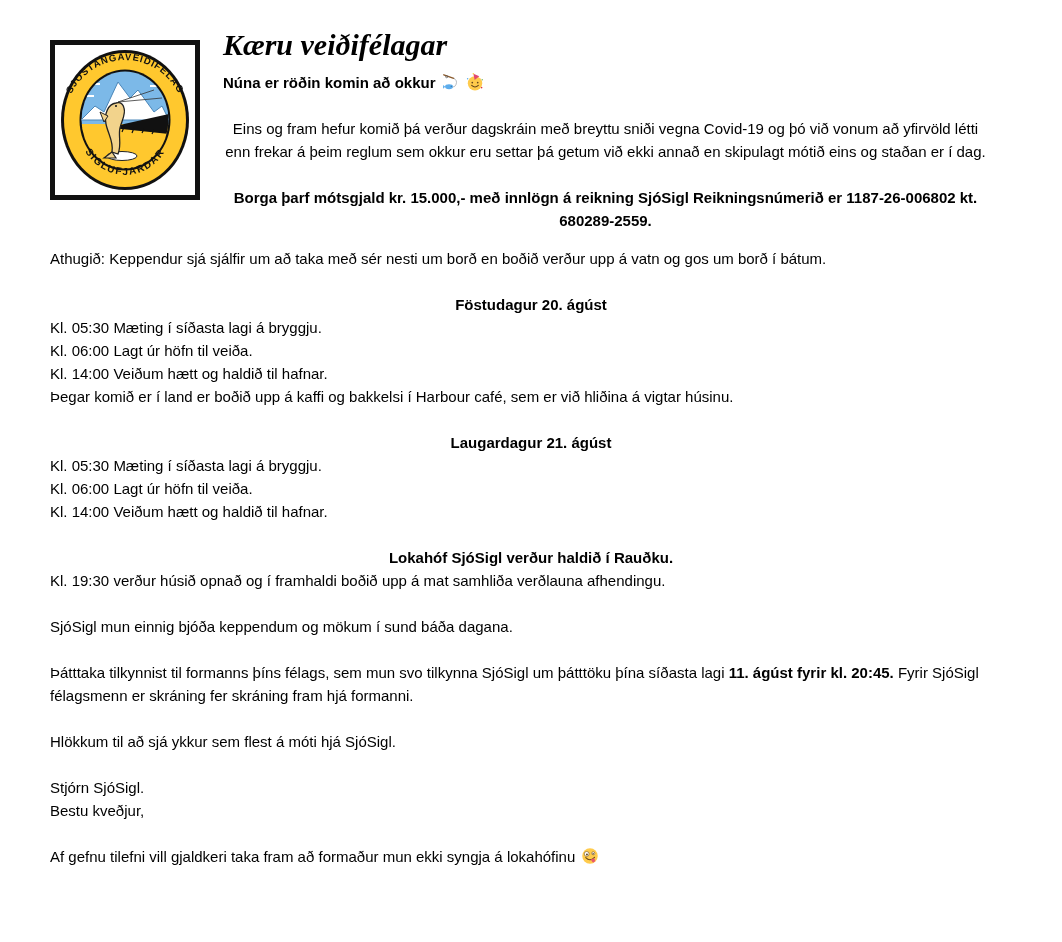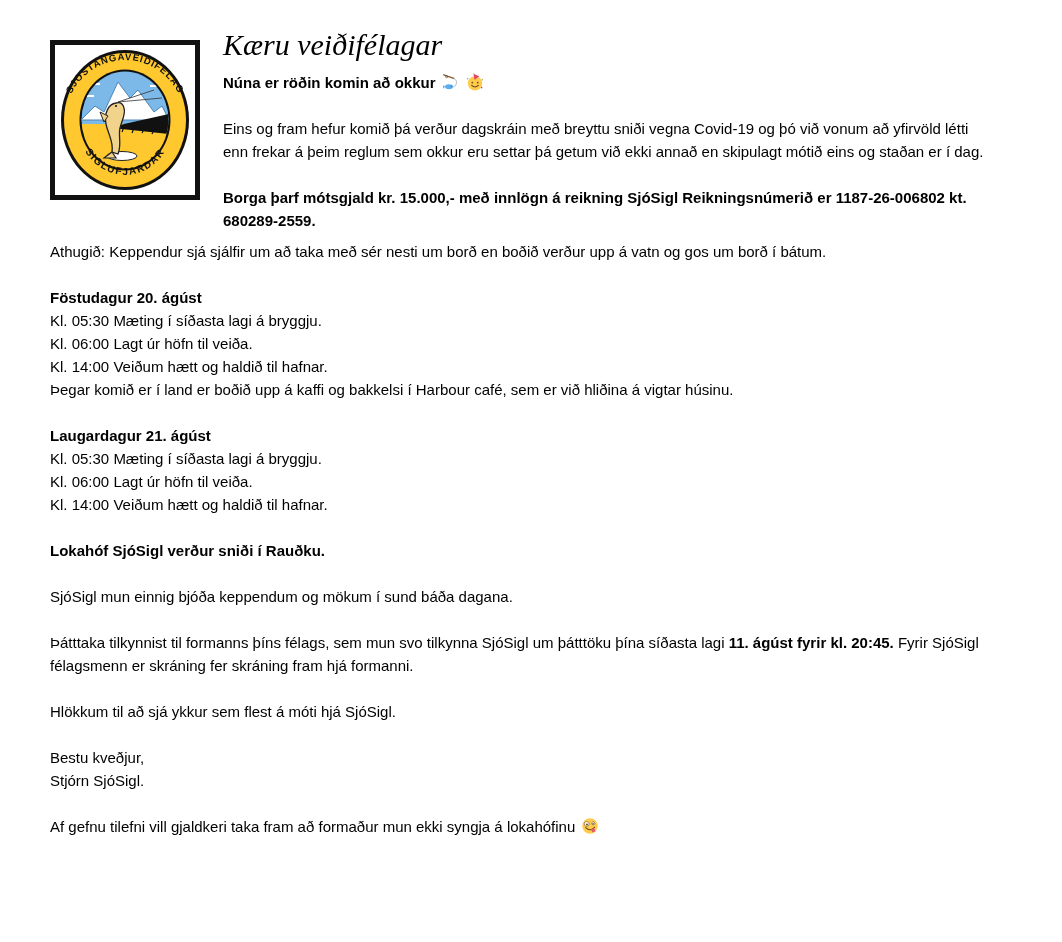--- a/index.html
+++ b/index.html
@@ -11,32 +11,32 @@
   }
   .page { padding:28px 50px 0 50px; }
 
   
   .header { display:flex; align-items:flex-start; }
   .logo-box { flex:0 0 150px; width:150px; height:160px; margin-top:12px; }
   .logo-box svg { display:block; }
   .header-text { margin-left:23px; width:765px; }
   h1.title {
     font-family:"Liberation Serif", serif;
-    font-style:italic; font-weight:normal;
+    font-style:italic; font-weight:bold;
     font-size:30px; line-height:34px;
     margin:0 0 9px 0;
   }
   p { margin:0; }
   .subtitle { margin:8px 0 23px 0;font-weight:bold; }
-  .intro { margin:0 0 23px 0; }
-  .bold { font-weight:bold; }
+  .intro { margin:0 0 23px 0;text-align:center; }
+  .bold { font-weight:bold;text-align:center; }
 
   
   .block { margin-top:23px; }
-  .block-sm { margin-top:8px; }
+  .block-sm { margin-top:15px; }
   .emoji { width:18px; height:18px; vertical-align:-3px; margin-left:2px; display:inline-block; }
 </style>
 </head>
 <body>
 
 <div class="page">
 
   <div class="header">
     <div class="logo-box">
       <svg width="150" height="160" viewBox="0 0 150 160">
@@ -114,32 +114,33 @@
   </div>
 
   <div class="block">
     <div class="bold">Laugardagur 21. ágúst</div>
     <div>Kl. 05:30 Mæting í síðasta lagi á bryggju.</div>
     <div>Kl. 06:00 Lagt úr höfn til veiða.</div>
     <div>Kl. 14:00 Veiðum hætt og haldið til hafnar.</div>
   </div>
 
   <div class="block">
-    <div class="bold">Lokahóf SjóSigl verður sniði í Rauðku.</div>
+    <div class="bold">Lokahóf SjóSigl verður haldið í Rauðku.</div>
+    <div>Kl. 19:30 verður húsið opnað og í framhaldi boðið upp á mat samhliða verðlauna afhendingu.</div>
   </div>
 
   <p class="block">SjóSigl mun einnig bjóða keppendum og mökum í sund báða dagana.</p>
 
   <p class="block"><span>Þátttaka tilkynnist til formanns þíns félags, sem mun svo tilkynna SjóSigl um þátttöku þína síðasta lagi </span><span class="bold">11. ágúst fyrir kl. 20:45.</span><span> Fyrir SjóSigl félagsmenn er skráning fer skráning fram hjá formanni.</span></p>
 
   <p class="block">Hlökkum til að sjá ykkur sem flest á móti hjá SjóSigl.</p>
 
   <div class="block">
+    <div>Stjórn SjóSigl.</div>
     <div>Bestu kveðjur,</div>
-    <div>Stjórn SjóSigl.</div>
   </div>
 
   <p class="block"><span>Af gefnu tilefni vill gjaldkeri taka fram að formaður mun ekki syngja á lokahófinu</span>
     <svg class="emoji" viewBox="0 0 20 20">
       <circle cx="10" cy="10" r="8.6" fill="#FFCB4C"></circle>
       <circle cx="6.3" cy="7.7" r="2.7" fill="#ffffff" stroke="#65471B" stroke-width="0.6"></circle>
       <circle cx="6.6" cy="8.3" r="1.1" fill="#65471B"></circle>
       <circle cx="13.6" cy="7" r="1.7" fill="#ffffff" stroke="#65471B" stroke-width="0.6"></circle>
       <circle cx="13.5" cy="7.4" r="0.85" fill="#65471B"></circle>
       <path d="M5.3 11.8 Q10 16.6 15 11.4" stroke="#65471B" stroke-width="1.2" fill="none" stroke-linecap="round"></path>

